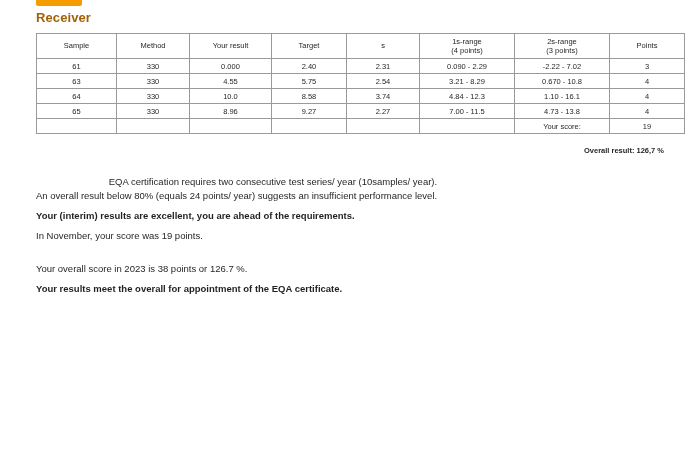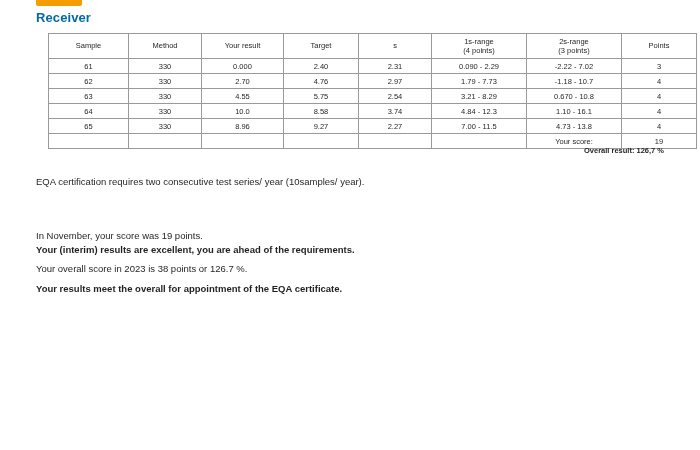--- a/index.html
+++ b/index.html
@@ -23,26 +23,26 @@
     height: 14px;
     background: #f59c00;
     border-radius: 2px;
   }
   .section-title {
     position: absolute;
     left: 36px;
     top: 10px;
     font-size: 13px;
     font-weight: bold;
-    color: #0369a1;
+    color: #a16207;
     letter-spacing: 0.1px;
   }
   table.results {
     position: absolute;
-    left: 48px;
+    left: 36px;
     top: 33px;
     width: 628px;
     border-collapse: collapse;
     table-layout: fixed;
     font-size: 7.5px;
   }
   table.results th, table.results td {
     border: 0.7px solid #9a9a9a;
     text-align: center;
     vertical-align: middle;
@@ -93,21 +93,21 @@
   }
   .body-text {
     position: absolute;
     left: 36px;
     font-size: 9.5px;
     color: #231f20;
     line-height: 1.45;
     text-align: right;
   }
   .p1 { top: 175px; }
-  .p2 { top: 209px; font-weight: bold; margin-top: 34px; }
+  .p2 { top: 209px; font-weight: bold; }
   .p3 { top: 229px; }
   .p4 { top: 262px; }
   .p5 { top: 282px; font-weight: bold; }
   .body-text div { white-space: nowrap; }
 </style>
 </head>
 <body>
 
 <div class="badge"></div>
 
@@ -147,30 +147,20 @@
       <td>61</td>
       <td>330</td>
       <td>0.000</td>
       <td>2.40</td>
       <td>2.31</td>
       <td>0.090 - 2.29</td>
       <td>-2.22 - 7.02</td>
       <td class="points">3</td>
     </tr>
     <tr>
-      <td>62</td>
-      <td>330</td>
-      <td>2.70</td>
-      <td>4.76</td>
-      <td>2.97</td>
-      <td>1.79 - 7.73</td>
-      <td>-1.18 - 10.7</td>
-      <td class="points">4</td>
-    </tr>
-    <tr>
       <td>63</td>
       <td>330</td>
       <td>4.55</td>
       <td>5.75</td>
       <td>2.54</td>
       <td>3.21 - 8.29</td>
       <td>0.670 - 10.8</td>
       <td class="points">4</td>
     </tr>
     <tr>
@@ -203,20 +193,21 @@
       <td class="score-label-box">Your score:</td>
       <td class="score-value">19</td>
     </tr>
   </tbody>
 </table>
 
 <div class="overall">Overall result: 126,7 %</div>
 
 <div class="body-text p1">
   <div>EQA certification requires two consecutive test series/ year (10samples/ year).</div>
+  <div>An overall result below 80% (equals 24 points/ year) suggests an insufficient performance level.</div>
 </div>
 
 <div class="body-text p2">Your (interim) results are excellent, you are ahead of the requirements.</div>
 
 <div class="body-text p3">
   <div>In November, your score was 19 points.</div>
 </div>
 
 <div class="body-text p4">Your overall score in 2023 is 38 points or 126.7 %.</div>
 

